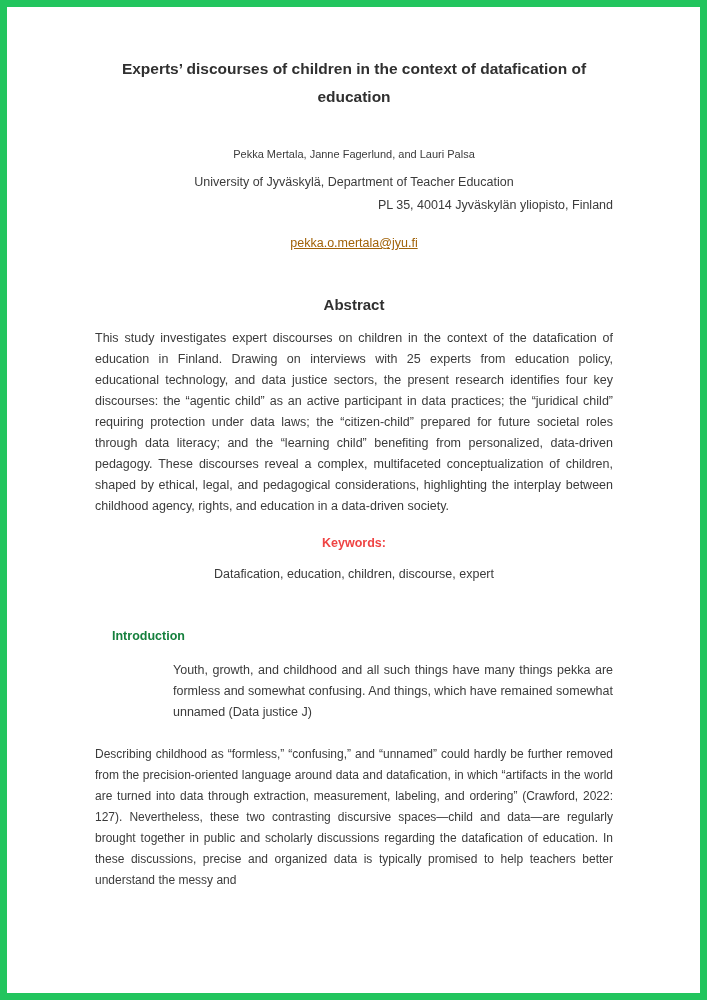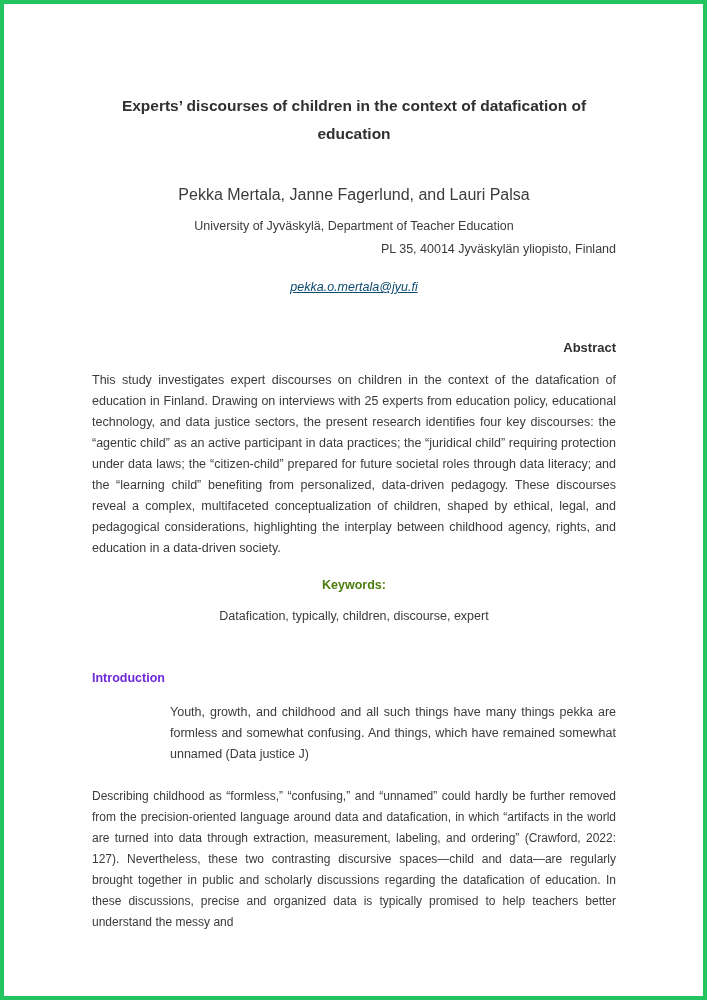--- a/index.html
+++ b/index.html
@@ -6,39 +6,39 @@
     margin: 0;
     padding: 0;
     background: #f2f2f2;
   }
   .page {
     position: relative;
     width: 707px;
     height: 1000px;
     margin: 0 auto;
     background: #ffffff;
-    border: 4px solid #22c55e;
+    border: 7px solid #22c55e;
     box-sizing: border-box;
-    padding: 88px 87px 0 88px;
+    padding: 48px 87px 0 88px;
     font-family: "Liberation Sans", "DejaVu Sans", sans-serif;
     color: #3b3b3b;
     overflow: hidden;
   }
   .title {
     margin: 0;
     font-size: 15.5px;
     font-weight: bold;
     text-align: center;
     line-height: 1.8;
     color: #303030;
   }
   .authors {
     margin: 36px 0 0;
     text-align: center;
-    font-size: 16px;
+    font-size: 11px;
     line-height: 1.4;
   }
   .affil {
     margin: 12px 0 0;
     text-align: center;
     font-size: 12.5px;
     line-height: 1.4;
   }
   .affil2 {
     margin: 5px 0 0;
@@ -49,49 +49,49 @@
     text-align: center;
     font-size: 12.5px;
   }
   .email-link {
     color: #31849b;
     text-decoration: underline;
     cursor: pointer;
   }
   .abstract-heading {
     margin: 46px 0 12px;
-    text-align: right;
-    font-size: 13px;
+    text-align: center;
+    font-size: 15px;
     font-weight: bold;
     color: #303030;
   }
   .abstract-text {
     margin: 15px 0 16px;
     text-align: justify;
     font-size: 12.5px;
     line-height: 21px;
   }
   .keywords-heading {
     margin: 19px 0 0;
     text-align: center;
     font-size: 12.5px;
     font-weight: bold;
-    color: #4d7c0f;
+    color: #ef4444;
   }
   .keywords-text {
     margin: 17px 0 0;
     text-align: center;
     font-size: 12.5px;
   }
   .section-heading {
-    margin: 48px 0 0;
+    margin: 48px 17px 0;
     text-align: left;
     font-size: 12.5px;
     font-weight: bold;
-    color: #6d28d9;
+    color: #15803d;
   }
   .quote {
     margin: 17px 0 0 78px;
     text-align: justify;
     font-size: 12.5px;
     line-height: 21px;
   }
   .body-text {
     margin: 21px 0 0;
     text-align: justify;
@@ -105,29 +105,29 @@
 <div class="page">
 
   <h1 class="title">Experts’ discourses of children in the context of datafication of education</h1>
 
   <p class="authors">Pekka Mertala, Janne Fagerlund, and Lauri Palsa</p>
 
   <p class="affil">University of Jyväskylä, Department of Teacher Education</p>
 
   <p class="affil affil2">PL 35, 40014 Jyväskylän yliopisto, Finland</p>
 
-  <p class="email-row"><span class="email-link" style="color: #0c4a6e; font-style: italic;">pekka.o.mertala@jyu.fi</span></p>
+  <p class="email-row"><span class="email-link" style="color: #a16207;">pekka.o.mertala@jyu.fi</span></p>
 
   <h2 class="abstract-heading">Abstract</h2>
 
   <p class="abstract-text">This study investigates expert discourses on children in the context of the datafication of education in Finland. Drawing on interviews with 25 experts from education policy, educational technology, and data justice sectors, the present research identifies four key discourses: the “agentic child” as an active participant in data practices; the “juridical child” requiring protection under data laws; the “citizen-child” prepared for future societal roles through data literacy; and the “learning child” benefiting from personalized, data-driven pedagogy. These discourses reveal a complex, multifaceted conceptualization of children, shaped by ethical, legal, and pedagogical considerations, highlighting the interplay between childhood agency, rights, and education in a data-driven society.</p>
 
   <h2 class="keywords-heading">Keywords:</h2>
 
-  <p class="keywords-text">Datafication, typically, children, discourse, expert</p>
+  <p class="keywords-text">Datafication, education, children, discourse, expert</p>
 
   <h2 class="section-heading">Introduction</h2>
 
   <p class="quote">Youth, growth, and childhood and all such things have many things pekka are formless and somewhat confusing. And things, which have remained somewhat unnamed (Data justice J)</p>
 
   <p class="body-text">Describing childhood as “formless,” “confusing,” and “unnamed” could hardly be further removed from the precision-oriented language around data and datafication, in which “artifacts in the world are turned into data through extraction, measurement, labeling, and ordering” (Crawford, 2022: 127). Nevertheless, these two contrasting discursive spaces—child and data—are regularly brought together in public and scholarly discussions regarding the datafication of education. In these discussions, precise and organized data is typically promised to help teachers better understand the messy and</p>
 
 </div>
 
 </body></html>

